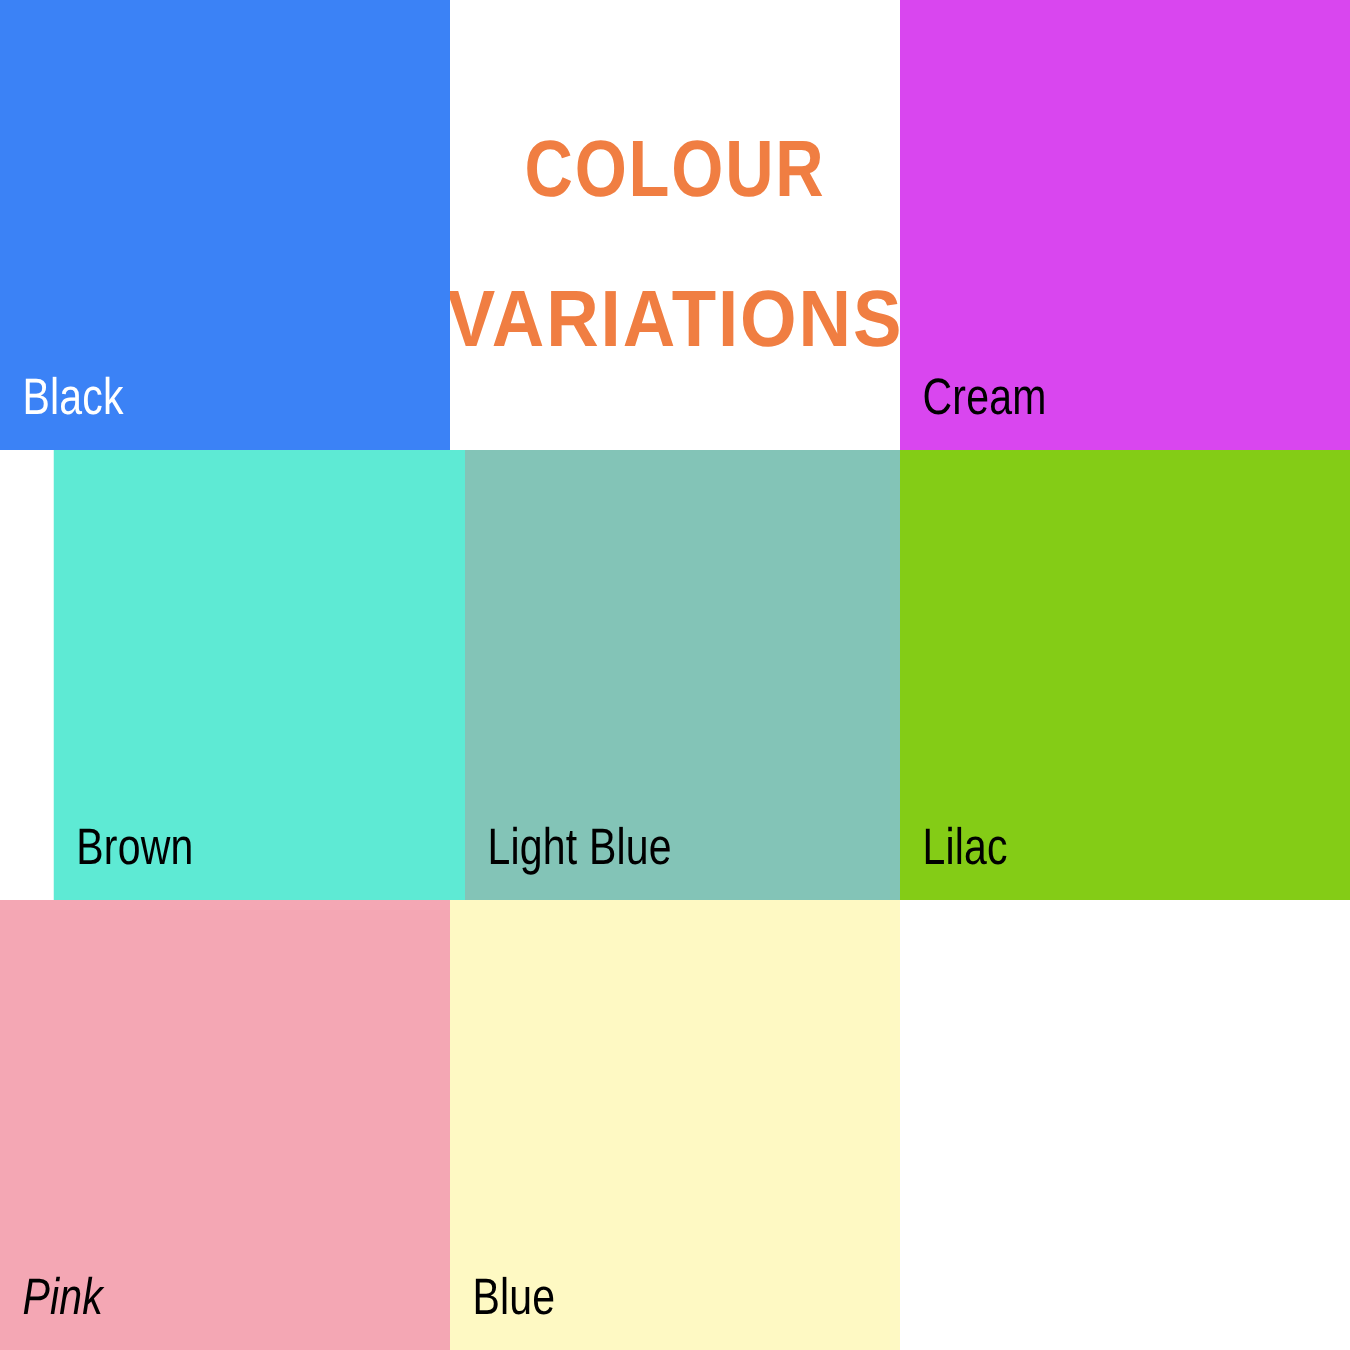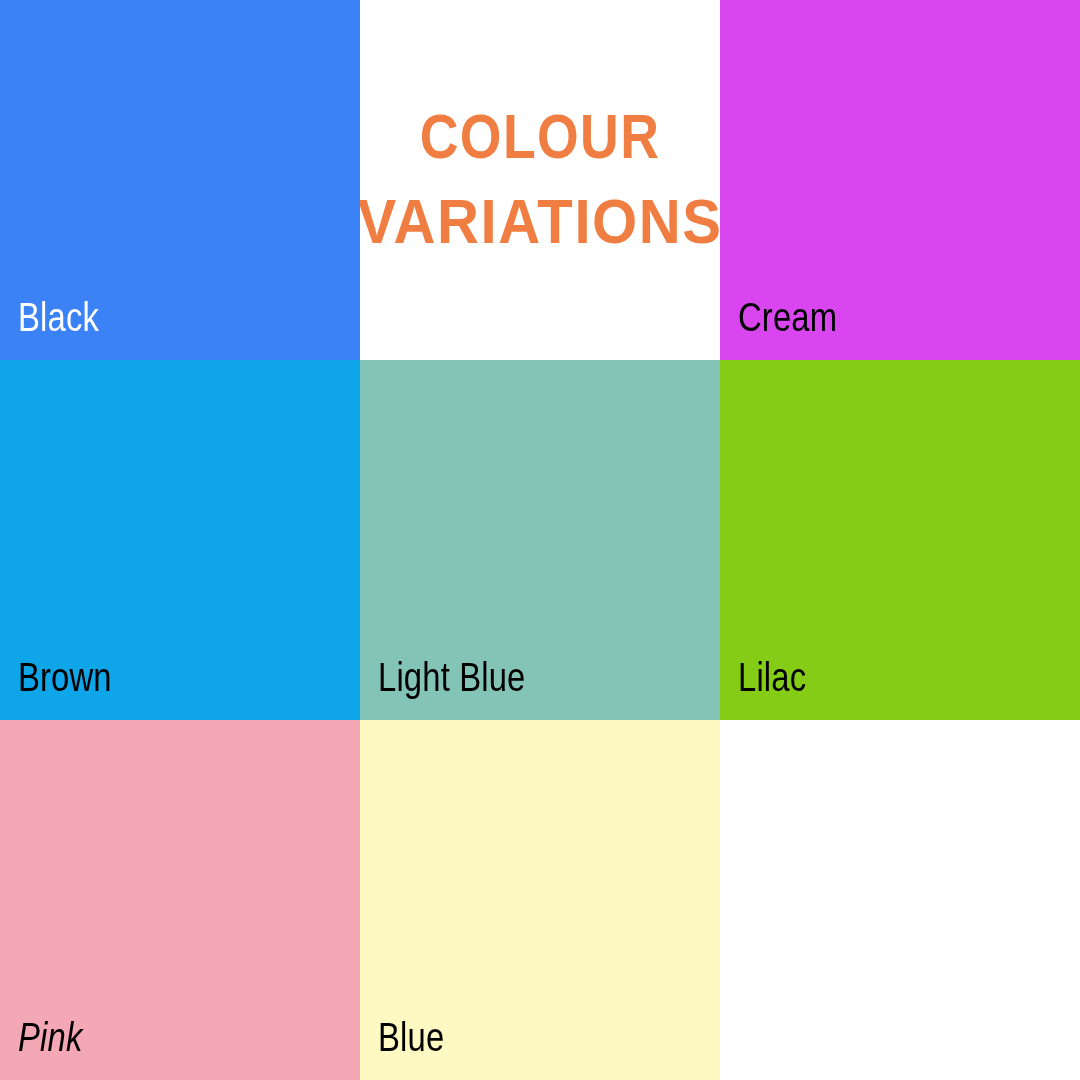--- a/index.html
+++ b/index.html
@@ -19,20 +19,21 @@
     overflow: hidden;
     font-family: "Liberation Sans", "DejaVu Sans", sans-serif;
   }
 
   .swatch {
     position: relative;
     width: 360px;
     height: 360px;
     box-sizing: border-box;
     overflow: hidden;
+    gap: 35px;
   }
 
   .swatch-label {
     position: absolute;
     left: 18px;
     bottom: 22px;
     font-family: "Liberation Sans Narrow", "Liberation Sans", "DejaVu Sans", sans-serif;
     font-size: 41px;
     line-height: 1;
     font-weight: 400;
@@ -95,25 +96,25 @@
   <div class="swatch title-cell" style="background: rgb(255, 255, 255);">
     <span class="title-line line-1" style="color: rgb(240, 126, 66);">Colour</span>
     <span class="title-line line-2" style="color: rgb(240, 126, 66);">Variations</span>
   </div>
 
   <div class="swatch" style="background: #d946ef;">
     <span class="swatch-label" style="color: rgb(0, 0, 0);">Cream</span>
   </div>
 
 
-  <div class="swatch" style="background: #0ea5e9;">
+  <div class="swatch" style="background: #5eead4; margin-left: 43px;">
     <span class="swatch-label" style="color: rgb(0, 0, 0);">Brown</span>
   </div>
 
-  <div class="swatch" style="background: rgb(131, 196, 183);">
+  <div class="swatch" style="background: rgb(131, 196, 183); margin-left: 12px;">
     <span class="swatch-label" style="color: rgb(0, 0, 0);">Light Blue</span>
   </div>
 
   <div class="swatch" style="background: #84cc16;">
     <span class="swatch-label" style="color: rgb(0, 0, 0);">Lilac</span>
   </div>
 
   <div class="swatch" style="background: rgb(244, 167, 180); font-style: italic;">
     <span class="swatch-label" style="color: rgb(0, 0, 0);">Pink</span>
   </div>

